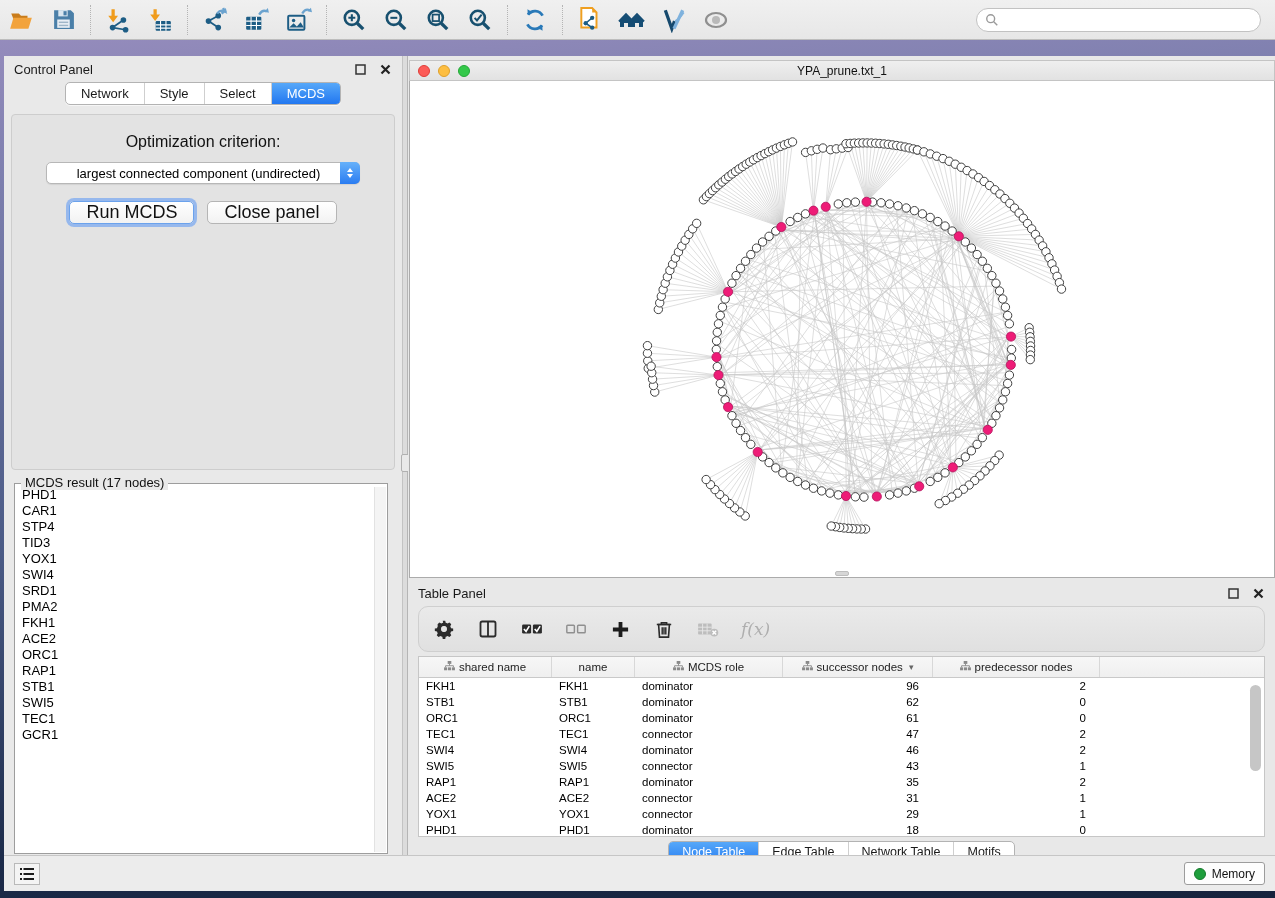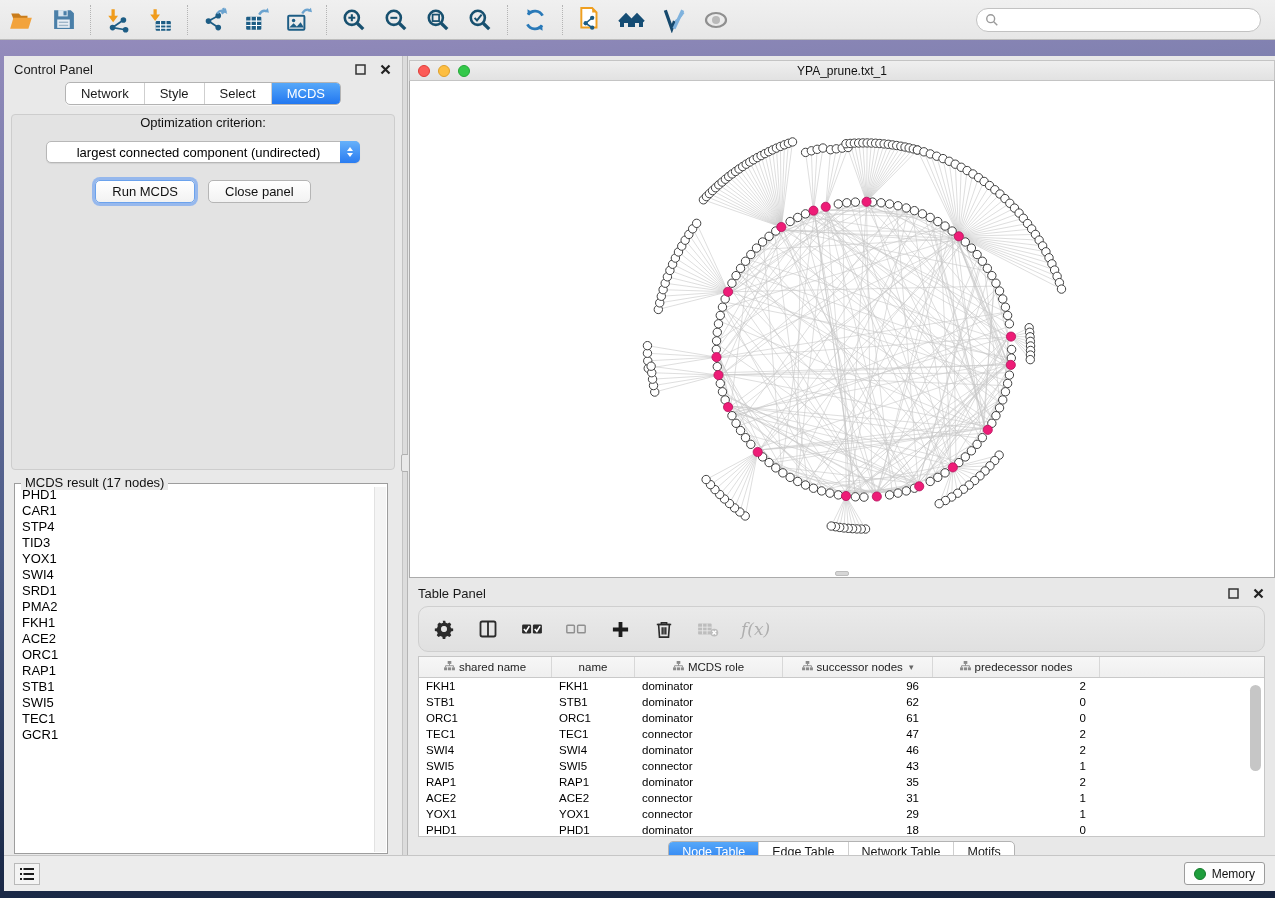--- a/index.html
+++ b/index.html
@@ -20,28 +20,28 @@
   .cpanel { position:absolute; left:0; top:0; bottom:0; width:398px; background:#e9e9e9; }
   .panel-title { height:26px; display:flex; align-items:center; padding:0 10px; font-size:13px; color:#1a1a1a; }
   .panel-title .sp { flex:1; }
   .wbtn { width:13px; height:13px; margin-left:12px; display:flex; align-items:center; justify-content:center; }
   .seg { display:inline-flex; border:1px solid #b3b3b3; border-radius:5px; overflow:hidden; background:#fff; box-shadow:0 1px 0 rgba(255,255,255,.6); }
   .seg .tab { padding:3px 15px; font-size:13px; color:#1a1a1a; border-left:1px solid #cfcfcf; white-space:nowrap; }
   .seg .tab:first-child { border-left:none; }
   .seg .tab.active { background:linear-gradient(#56a8f9,#2277f0); color:#fff; }
   .cp-tabs { height:30px; display:flex; justify-content:center; align-items:flex-start; }
   .cp-sub { position:absolute; left:7px; right:7px; top:58px; height:356px; background:#e3e3e3; border:1px solid #cdcdcd; border-radius:4px; text-align:center; }
-  .opt-label { margin-top:0; font-size:13px; color:#111; }
+  .opt-label { margin-top:18px; font-size:16px; color:#111; }
   .dropdown { margin:11px auto 17px; width:314px; height:22px; background:#fff; border:1px solid #b7b7b7; border-radius:5px; display:flex; align-items:center; position:relative; box-shadow:0 1px 1px rgba(0,0,0,.08); }
   .dropdown .val { flex:1; font-size:13px; padding-left:10px; text-align:center; white-space:nowrap; }
   .dd-step { width:20px; height:22px; margin-right:-1px; border-radius:0 5px 5px 0; background:linear-gradient(#66b1fa,#2a7cf1); display:flex; flex-direction:column; align-items:center; justify-content:center; gap:2px; }
   .tri-up { width:0; height:0; border-left:3.5px solid transparent; border-right:3.5px solid transparent; border-bottom:4.5px solid #fff; }
   .tri-dn { width:0; height:0; border-left:3.5px solid transparent; border-right:3.5px solid transparent; border-top:4.5px solid #fff; }
   .btn-row { margin-top:13px; display:flex; justify-content:center; gap:13px; }
-  .mbtn { height:23px; padding:0 16px; background:linear-gradient(#ffffff,#f2f2f2); border:1px solid #b5b5b5; border-radius:5px; font-size:13px; color:#111; display:flex; align-items:center; }
+  .mbtn { height:23px; padding:0 16px; background:linear-gradient(#ffffff,#f2f2f2); border:1px solid #b5b5b5; border-radius:5px; font-size:18px; color:#111; display:flex; align-items:center; }
   .mbtn.focus { box-shadow:0 0 0 3px rgba(88,150,245,.55); border-color:#6ba2ec; }
   .groupbox { position:absolute; left:10px; right:14px; top:427px; height:371px; background:#fff; border:1px solid #9d9d9d; }
   .gb-legend { position:absolute; top:-9px; left:6px; background:#e9e9e9; padding:0 4px; font-size:13px; color:#111; }
   .gb-list { position:absolute; left:1px; top:3px; bottom:1px; right:13px; overflow:hidden; }
   .gb-list .li { font-size:13px; line-height:16px; padding-left:6px; color:#000; }
   .gb-scroll { position:absolute; right:1px; top:3px; bottom:1px; width:12px; background:#f4f4f4; border-left:1px solid #e2e2e2; }
 
   
   .vsplit { position:absolute; left:398px; top:0; bottom:0; width:6px; background:#dcdcdc; border-left:1px solid #c3c3c3; border-right:1px solid #b5b5b5; }
   .vhandle { position:absolute; left:-2px; top:398px; width:9px; height:18px; background:#e9e9e9; border:1px solid #b0b0b0; border-radius:2px; }

